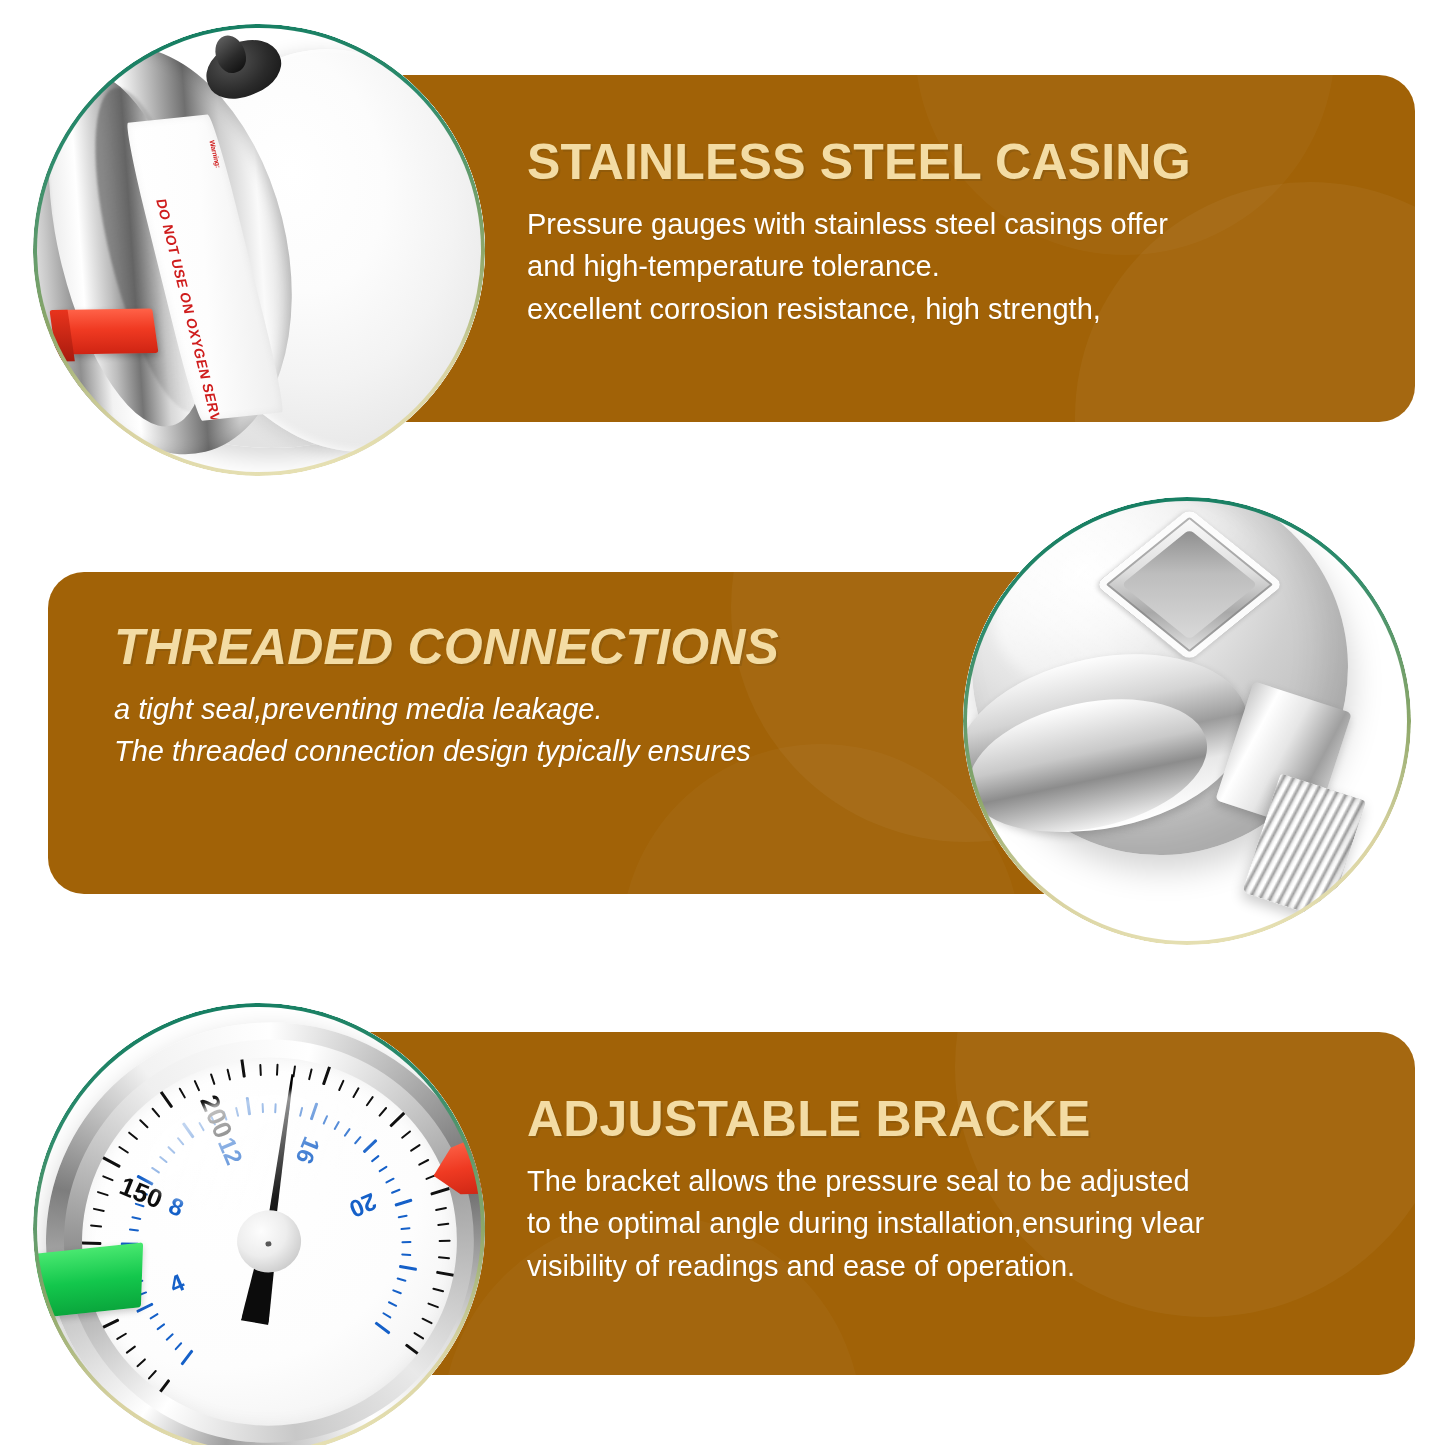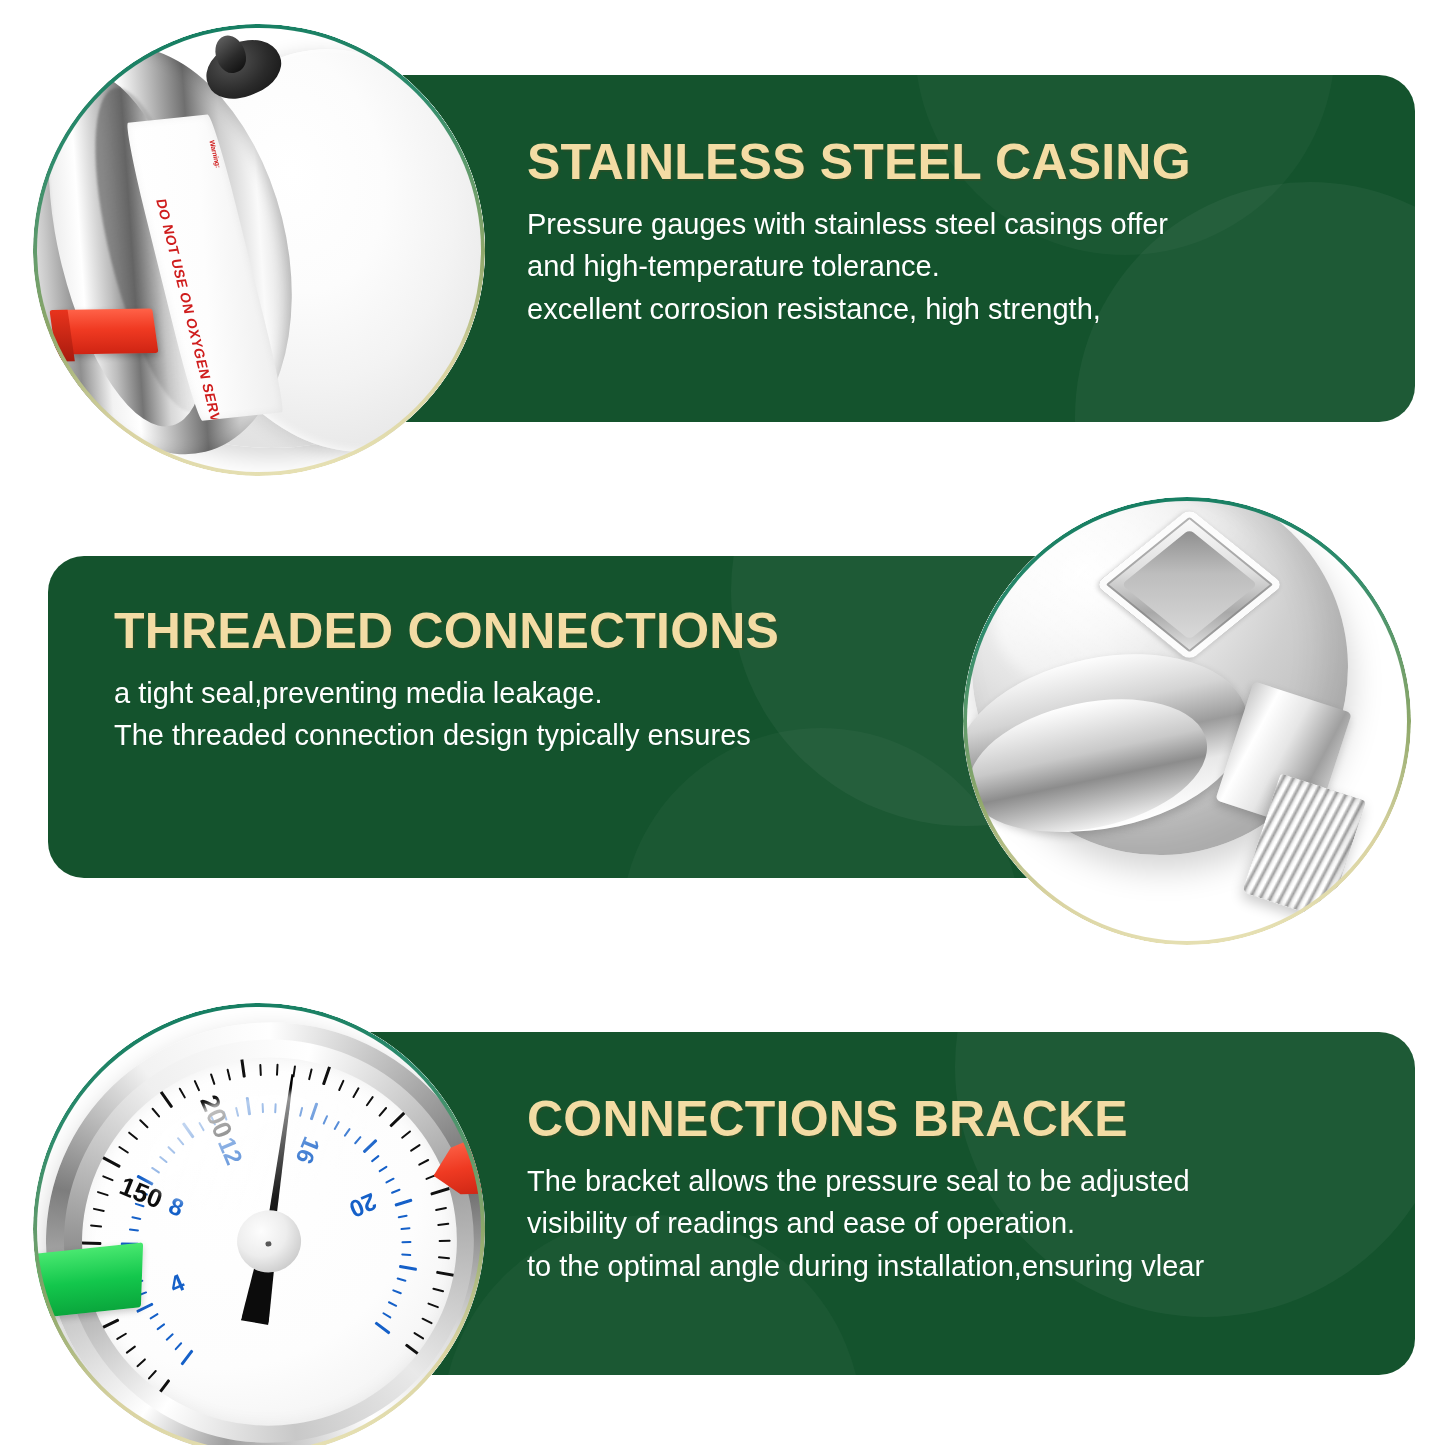--- a/index.html
+++ b/index.html
@@ -17,21 +17,21 @@
     position: relative;
     width: 1445px;
     height: 1445px;
     background: #ffffff;
     overflow: hidden;
   }
 
   
   .panel {
     position: absolute;
-    background: #14532d;
+    background: #a16207;
     border-radius: 36px;
     overflow: hidden;
     box-sizing: border-box;
   }
   .panel .blob {
     position: absolute;
     border-radius: 50%;
     background: rgba(255,255,255,0.045);
     pointer-events: none;
   }
@@ -58,21 +58,21 @@
     text-shadow: 0 1px 1px rgba(0,0,0,0.08);
   }
 
   
   #panel-1 { left: 322px; top: 75px; width: 1093px; height: 347px; }
   #panel-1 .blob-a { right: -130px; bottom: -230px; width: 470px; height: 470px; }
   #panel-1 .blob-b { right: 80px;  top: -240px;  width: 420px; height: 420px; background: rgba(255,255,255,0.03); }
   #panel-1 .panel-inner { left: 205px; top: 60px; }
 
   
-  #panel-2 { left: 48px; top: 556px; width: 1093px; height: 322px; }
+  #panel-2 { left: 48px; top: 572px; width: 1093px; height: 322px; font-style: italic; }
   #panel-2 .blob-a { right: -60px; top: -200px; width: 470px; height: 470px; }
   #panel-2 .blob-b { right: 120px; bottom: -250px; width: 400px; height: 400px; background: rgba(255,255,255,0.03); }
   #panel-2 .panel-inner { left: 66px; top: 48px; }
 
   
   #panel-3 { left: 322px; top: 1032px; width: 1093px; height: 343px; }
   #panel-3 .blob-a { right: -40px; top: -215px; width: 500px; height: 500px; }
   #panel-3 .blob-b { left: 120px; bottom: -260px; width: 420px; height: 420px; background: rgba(255,255,255,0.03); }
   #panel-3 .panel-inner { left: 205px; top: 60px; }
 
@@ -465,24 +465,24 @@
       <h2 class="p-title">THREADED CONNECTIONS</h2>
       <p class="p-body">a tight seal,preventing media leakage.</p>
       <p class="p-body">The threaded connection design typically ensures</p>
     </div>
   </div>
 
   <div class="panel" id="panel-3">
     <span class="blob blob-a"></span>
     <span class="blob blob-b"></span>
     <div class="panel-inner">
-      <h2 class="p-title">CONNECTIONS BRACKE</h2>
+      <h2 class="p-title">ADJUSTABLE BRACKE</h2>
       <p class="p-body">The bracket allows the pressure seal to be adjusted</p>
+      <p class="p-body">to the optimal angle during installation,ensuring vlear</p>
       <p class="p-body">visibility of readings and ease of operation.</p>
-      <p class="p-body">to the optimal angle during installation,ensuring vlear</p>
     </div>
   </div>
 
   <div class="photo-circle" id="circle-1">
     <div class="scene">
       <span class="g1-body"></span>
       <span class="g1-bigface"></span>
       <span class="g1-rimouter"></span>
       <span class="g1-rimband"></span>
       <span class="g1-rimshadow"></span>

